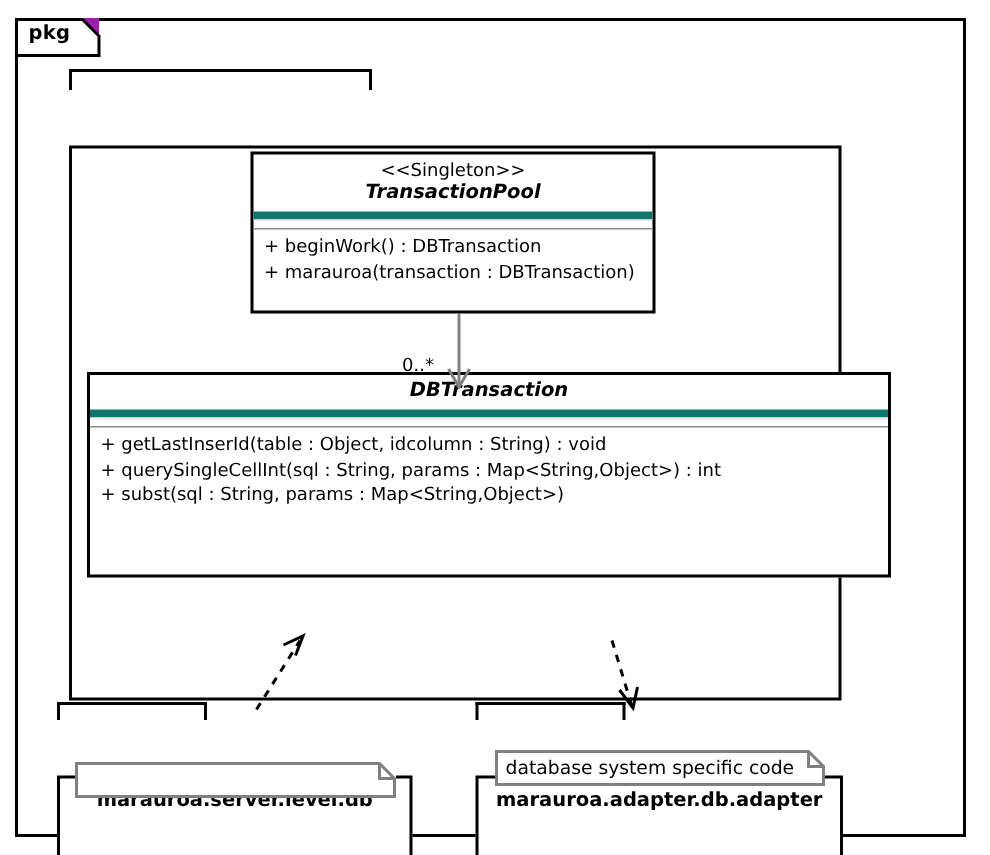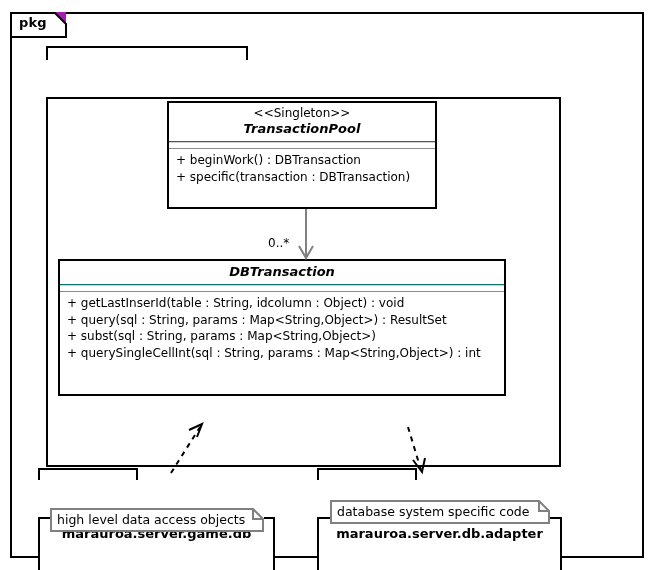--- a/index.html
+++ b/index.html
@@ -80,21 +80,21 @@
   
   .classbox {
     position: absolute;
     box-sizing: border-box;
     background: #fff;
     border: 2px solid #000;
   }
   .cls-head {
     text-align: center;
     padding: 3px 6px 4px 6px;
-    border-bottom: 1px solid #0f766e;
+    border-bottom: 5px solid #0f766e;
   }
   .cls-stereo {
     font-size: 12px;
     line-height: 15px;
     white-space: nowrap;
   }
   .cls-name {
     font-size: 13px;
     font-weight: bold;
     line-height: 16px;
@@ -110,21 +110,21 @@
     padding: 3px 0 4px 0;
   }
   .cls-ops .op {
     font-size: 12px;
     line-height: 16.5px;
     white-space: nowrap;
     padding-left: 7px;
   }
 
   #cls-transactionpool { left: 167px; top: 101px; width: 270px; height: 108px; }
-  #cls-dbtransaction   { left: 58px;  top: 259px; width: 448px; height: 137px; }
+  #cls-dbtransaction   { left: 58px;  top: 248px; width: 536px; height: 137px; }
 
   
   #pkg-game-tab    { left: 38px;  top: 468px; width: 100px; height: 12px; }
   #pkg-game        { left: 38px;  top: 478px; width: 237px; height: 66px; }
   #pkg-game-name   { left: 0; top: 7px; }
 
   #pkg-adapter-tab { left: 317px; top: 468px; width: 100px; height: 12px; }
   #pkg-adapter     { left: 317px; top: 478px; width: 245px; height: 66px; }
   #pkg-adapter-name{ left: 0; top: 7px; }
 
@@ -175,34 +175,33 @@
   </div>
 
   <div class="classbox" id="cls-transactionpool">
     <div class="cls-head">
       <div class="cls-stereo">&lt;&lt;Singleton&gt;&gt;</div>
       <div class="cls-name">TransactionPool</div>
     </div>
     <div class="cls-attrs"></div>
     <div class="cls-ops">
       <div class="op">+ beginWork() : DBTransaction</div>
-      <div class="op">+ specific(transaction : DBTransaction)</div>
+      <div class="op">+ marauroa(transaction : DBTransaction)</div>
     </div>
   </div>
 
   <div class="classbox" id="cls-dbtransaction">
     <div class="cls-head">
       <div class="cls-name">DBTransaction</div>
     </div>
     <div class="cls-attrs"></div>
     <div class="cls-ops">
-      <div class="op">+ getLastInserId(table : String, idcolumn : Object) : void</div>
-      <div class="op">+ query(sql : String, params : Map&lt;String,Object&gt;) : ResultSet</div>
+      <div class="op">+ getLastInserId(table : Object, idcolumn : String) : void</div>
+      <div class="op">+ querySingleCellInt(sql : String, params : Map&lt;String,Object&gt;) : int</div>
       <div class="op">+ subst(sql : String, params : Map&lt;String,Object&gt;)</div>
-      <div class="op">+ querySingleCellInt(sql : String, params : Map&lt;String,Object&gt;) : int</div>
     </div>
   </div>
 
   <svg class="conn" width="660" height="570" viewBox="0 0 660 570">
     <line x1="306" y1="209" x2="306" y2="256" stroke="#808080" stroke-width="2"></line>
     <path d="M299,246 L306,258 L313,246" fill="none" stroke="#808080" stroke-width="2"></path>
   </svg>
   <div class="mult-label" id="mult-0star">0..*</div>
 
   <svg class="conn" width="660" height="570" viewBox="0 0 660 570">
@@ -210,33 +209,32 @@
     <path d="M189,430 L202,424 L197,437" fill="none" stroke="#000000" stroke-width="2"></path>
   </svg>
 
   <svg class="conn" width="660" height="570" viewBox="0 0 660 570">
     <line x1="408" y1="427" x2="421" y2="470" stroke="#000000" stroke-width="2" stroke-dasharray="5,5"></line>
     <path d="M413,460 L422,472 L425,458" fill="none" stroke="#000000" stroke-width="2"></path>
   </svg>
 
   <div class="pkgtab" id="pkg-game-tab"></div>
   <div class="pkgbox" id="pkg-game">
-    <div class="pkgname" id="pkg-game-name">marauroa.server.game.db</div>
+    <div class="pkgname" id="pkg-game-name">marauroa.server.level.db</div>
   </div>
   <div class="note" id="note-game">
     <svg class="note-svg" width="214" height="24" viewBox="0 0 214 24">
       <path d="M1,1 L203,1 L213,11 L213,23 L1,23 Z" fill="#ffffff" stroke="#808080" stroke-width="2"></path>
       <path d="M203,1 L203,11 L213,11" fill="none" stroke="#808080" stroke-width="2"></path>
     </svg>
-    <div class="note-text">high level data access objects</div>
   </div>
 
   <div class="pkgtab" id="pkg-adapter-tab"></div>
   <div class="pkgbox" id="pkg-adapter">
-    <div class="pkgname" id="pkg-adapter-name">marauroa.server.db.adapter</div>
+    <div class="pkgname" id="pkg-adapter-name">marauroa.adapter.db.adapter</div>
   </div>
   <div class="note" id="note-adapter">
     <svg class="note-svg" width="220" height="24" viewBox="0 0 220 24">
       <path d="M1,1 L209,1 L219,11 L219,23 L1,23 Z" fill="#ffffff" stroke="#808080" stroke-width="2"></path>
       <path d="M209,1 L209,11 L219,11" fill="none" stroke="#808080" stroke-width="2"></path>
     </svg>
     <div class="note-text">database system specific code</div>
   </div>
 
 </div>

